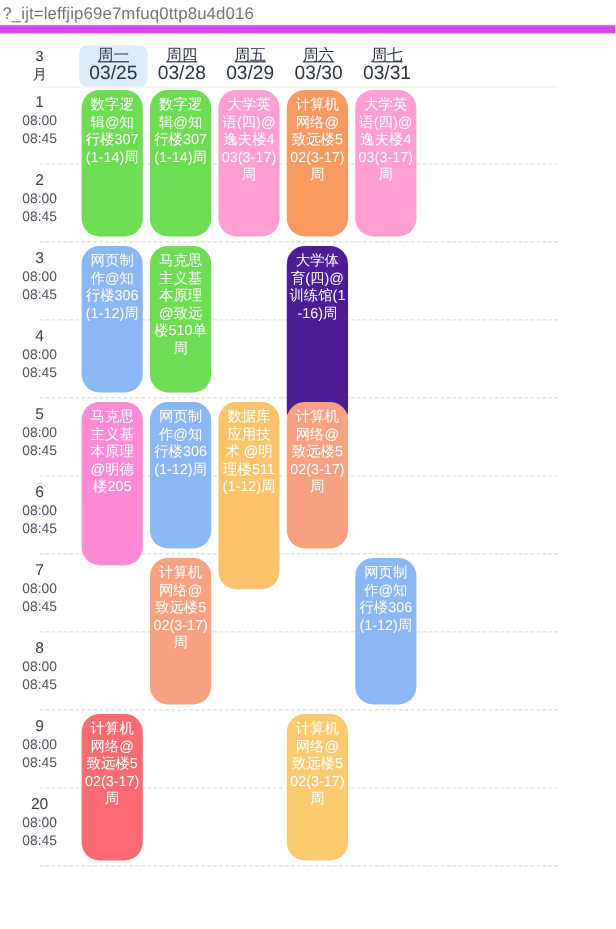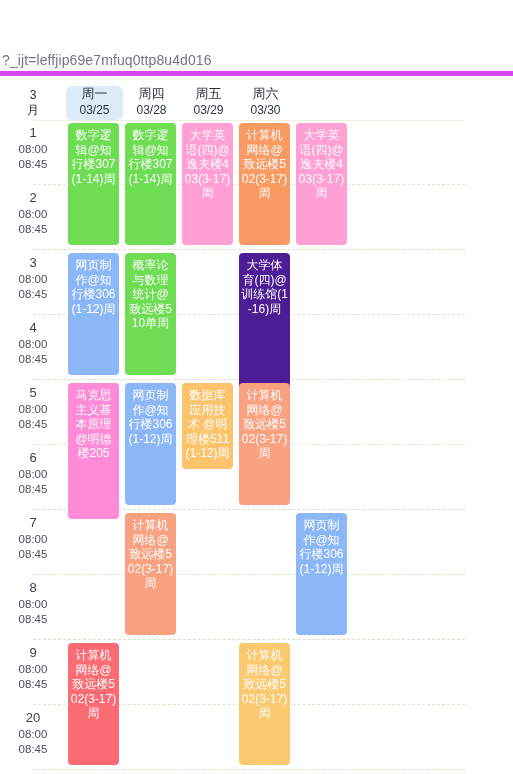--- a/index.html
+++ b/index.html
@@ -10,26 +10,25 @@
     width: 513px;
     height: 774px;
     background: #ffffff;
     font-family: "Liberation Sans", "DejaVu Sans", sans-serif;
     overflow: hidden;
   }
   
   .url-bar {
     height: 28px;
     background: #ffffff;
-    border-bottom: 5px solid #d946ef;
+    border-bottom: 7px solid #d946ef;
     display: flex;
     align-items: center;
     padding: 0 2px;
     box-sizing: border-box;
-    margin-top: 48px;
   }
   .url-text {
     font-size: 14px;
     color: #6f7680;
     letter-spacing: 0.1px;
     white-space: nowrap;
     font-family: "Liberation Sans", "DejaVu Sans", sans-serif;
   }
   
   .page {
@@ -66,22 +65,22 @@
     font-size: 12.5px;
     color: #2b3440;
     line-height: 16px;
     border-radius: 6px;
     box-sizing: border-box;
     padding: 2px 0 4px;
   }
   .day-head.today {
     background: #dcebf7;
   }
-  .day-head .dow { font-size: 13px; }
-  .day-head .date { font-size: 12px; }
+  .day-head .dow { font-size: 13px; text-decoration: underline; }
+  .day-head .date { font-size: 16px; }
 
   .grid-wrap {
     position: relative;
     width: 513px;
   }
   .grid-top-line {
     position: absolute;
     left: 33px;
     right: 48px;
     top: 0;
@@ -131,21 +130,21 @@
     position: absolute;
     left: 0;
     top: 0;
     width: 513px;
     height: 100%;
     pointer-events: none;
   }
   .course {
     position: absolute;
     width: 51px;
-    border-radius: 4px;
+    border-radius: 15px;
     color: #ffffff;
     font-size: 12px;
     line-height: 14.6px;
     text-align: center;
     box-sizing: border-box;
     padding: 5px 2px 4px;
     overflow: hidden;
     word-break: break-all;
     pointer-events: auto;
     cursor: pointer;
@@ -176,20 +175,24 @@
           <span class="date">03/28</span>
         </div>
         <div class="day-head">
           <span class="dow">周五</span>
           <span class="date">03/29</span>
         </div>
         <div class="day-head">
           <span class="dow">周六</span>
           <span class="date">03/30</span>
         </div>
+        <div class="day-head">
+          <span class="dow">周七</span>
+          <span class="date">03/31</span>
+        </div>
       </div>
   </div>
 
   <div class="grid-wrap">
     <div class="grid-top-line"></div>
     <div id="rows-host">
         <div class="row">
           <div class="sep"></div>
           <div class="gutter">
             <div class="idx">1</div>
@@ -340,25 +343,25 @@
           <div class="cell"></div>
         </div>
       </div>
     <div class="blocks-layer" id="blocks-host">
         <div class="course" style="background: rgb(110, 221, 84); left: 68px; top: 3px; height: 122px;">数字逻辑@知行楼307(1-14)周</div>
         <div class="course" style="background: rgb(110, 221, 84); left: 125px; top: 3px; height: 122px;">数字逻辑@知行楼307(1-14)周</div>
         <div class="course" style="background: rgb(255, 159, 211); left: 182px; top: 3px; height: 122px;">大学英语(四)@逸夫楼403(3-17)周</div>
         <div class="course" style="background: rgb(249, 154, 99); left: 239px; top: 3px; height: 122px;">计算机网络@致远楼502(3-17)周</div>
         <div class="course" style="background: rgb(255, 159, 211); left: 296px; top: 3px; height: 122px;">大学英语(四)@逸夫楼403(3-17)周</div>
         <div class="course" style="background: rgb(140, 183, 246); left: 68px; top: 133px; height: 122px;">网页制作@知行楼306(1-12)周</div>
-        <div class="course" style="background: rgb(110, 221, 84); left: 125px; top: 133px; height: 122px;">概率论与数理统计@致远楼510单周</div>
+        <div class="course" style="background: rgb(110, 221, 84); left: 125px; top: 133px; height: 122px;">马克思主义基本原理@致远楼510单周</div>
         <div class="course" style="background: #4c1d95; left: 239px; top: 133px; height: 152px;">大学体育(四)@训练馆(1-16)周</div>
         <div class="course" style="background: rgb(255, 138, 214); left: 68px; top: 263px; height: 136px;">马克思主义基本原理@明德楼205</div>
         <div class="course" style="background: rgb(140, 183, 246); left: 125px; top: 263px; height: 122px;">网页制作@知行楼306(1-12)周</div>
-        <div class="course" style="background: rgb(251, 196, 108); left: 182px; top: 263px; height: 86px;">数据库应用技术 @明理楼511(1-12)周</div>
+        <div class="course" style="background: rgb(251, 196, 108); left: 182px; top: 263px; height: 156px;">数据库应用技术 @明理楼511(1-12)周</div>
         <div class="course" style="background: rgb(249, 162, 129); left: 239px; top: 263px; height: 122px;">计算机网络@致远楼502(3-17)周</div>
         <div class="course" style="background: rgb(249, 162, 129); left: 125px; top: 393px; height: 122px;">计算机网络@致远楼502(3-17)周</div>
         <div class="course" style="background: rgb(140, 183, 246); left: 296px; top: 393px; height: 122px;">网页制作@知行楼306(1-12)周</div>
         <div class="course" style="background: rgb(250, 107, 115); left: 68px; top: 523px; height: 122px;">计算机网络@致远楼502(3-17)周</div>
         <div class="course" style="background: rgb(251, 201, 111); left: 239px; top: 523px; height: 122px;">计算机网络@致远楼502(3-17)周</div>
       </div>
   </div>
 
 </div>
 

